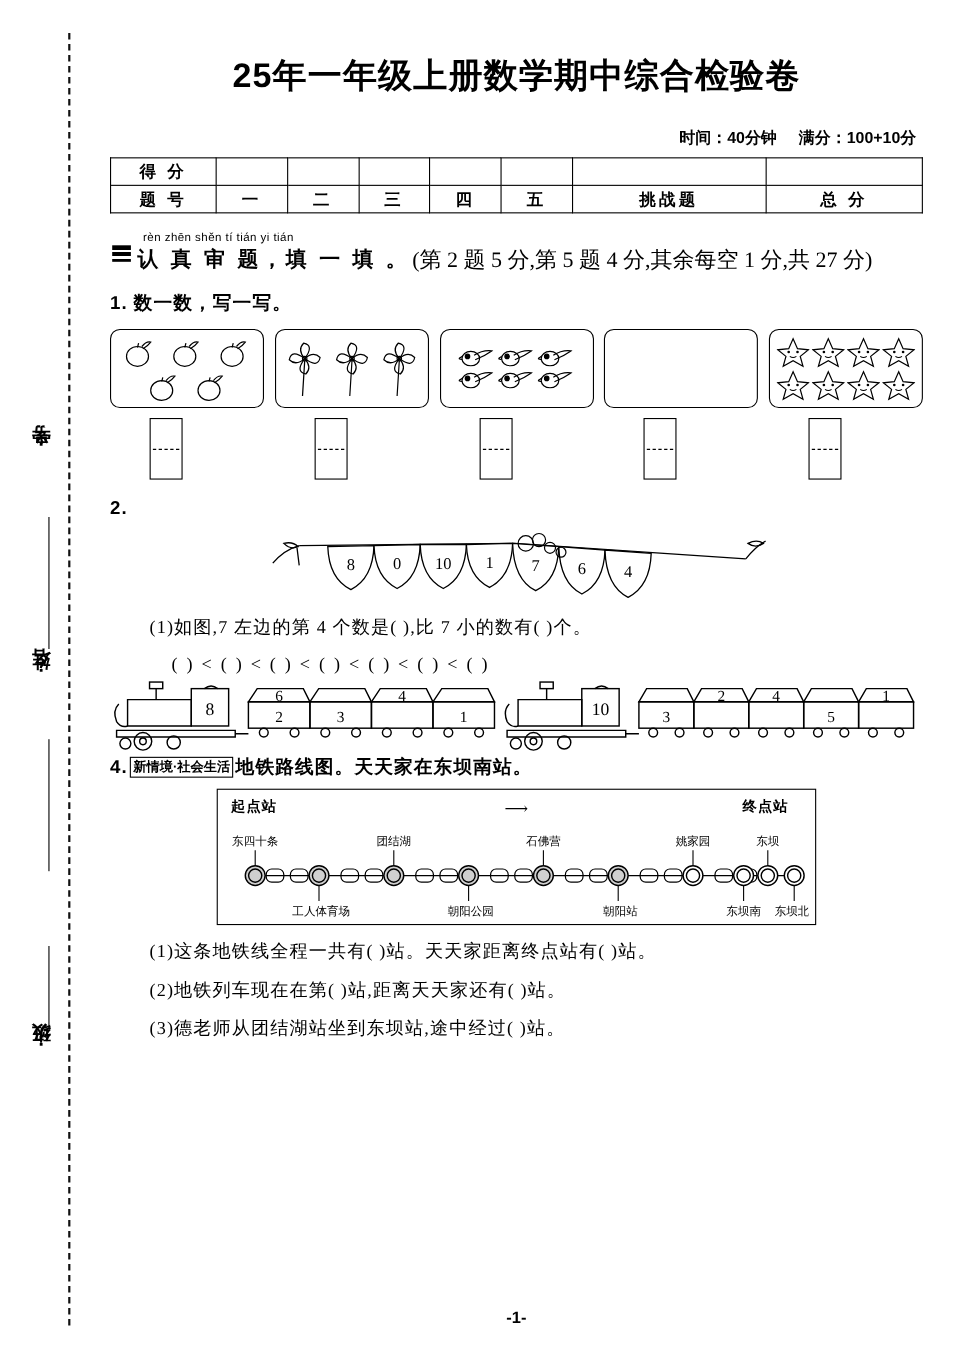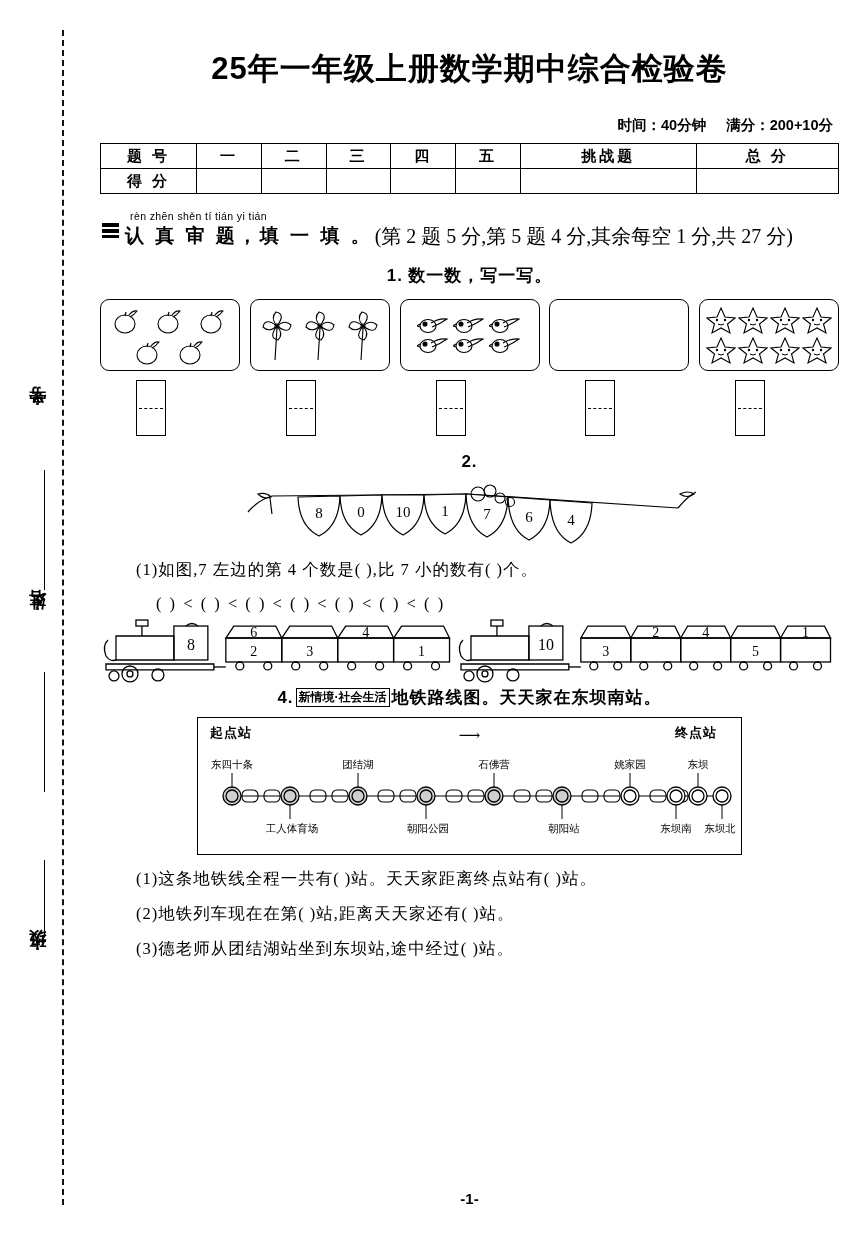--- a/index.html
+++ b/index.html
@@ -100,21 +100,20 @@
     font-weight:bold; font-size: 19px; letter-spacing: 3px;
   }
   .sec-note { font-size: 20px; letter-spacing: 0px; margin-left:2px; }
 
   
   .q-line {
     font-size: 17px;
     margin-top: 14px;
     letter-spacing: 1px;
     font-weight: 600;
-    text-align: center;
   }
   .q-num { font-family:"Liberation Sans","DejaVu Sans",sans-serif; font-weight:bold; }
   .sub-q {
     font-size: 16.5px;
     margin-top: 13px;
     margin-left: 36px;
     letter-spacing: 1px;
   }
   .badge {
     display:inline-block;
@@ -154,21 +153,21 @@
 
   
   #q2-figure { margin-top: 6px; display:flex; justify-content:center; }
 
   
   #q3-figure { margin-top: 4px; display:flex; justify-content:space-between; }
 
   
   #metro-wrap { display:flex; justify-content:center; margin-top:8px; }
   #metro-box {
-    width: 545px; height: 138px;
+    width: 545px; height: 124px;
     border: 1.5px solid #000;
     position: relative;
     padding: 6px 8px;
     text-decoration: underline;
   }
   .metro-corner {
     position:absolute; font-size:13px; font-weight:bold; letter-spacing:1px;
   }
   #metro-start { left: 12px; top: 6px; }
   #metro-end   { right: 24px; top: 6px; margin-left: 41px; }
@@ -198,44 +197,44 @@
   <div class="vtext" style="top:940px;">班级：</div>
   <div class="vline" style="top:860px; height:75px;"></div>
 </div>
 
 <div id="sheet">
 
   <div id="paper-title">25年一年级上册数学期中综合检验卷</div>
 
   <div id="exam-meta">
     <span>时间：40分钟</span>
-    <span>满分：200+10分</span>
+    <span>满分：100+10分</span>
   </div>
 
   <table id="score-table">
     <tbody>
+      <tr>
+        <td class="head-cell">得 分</td>
+        <td></td>
+        <td></td>
+        <td></td>
+        <td></td>
+        <td></td>
+        <td></td>
+        <td></td>
+      </tr>
       <tr>
         <td class="head-cell">题 号</td>
         <td>一</td>
         <td>二</td>
         <td>三</td>
         <td>四</td>
         <td>五</td>
         <td>挑战题</td>
         <td>总 分</td>
-      </tr>
-      <tr>
-        <td class="head-cell">得 分</td>
-        <td></td>
-        <td></td>
-        <td></td>
-        <td></td>
-        <td></td>
-        <td></td>
-        <td></td>
       </tr>
     </tbody>
   </table>
 
   <div class="section-head">
     <div class="pinyin">rèn zhēn shěn tí    tián yi tián</div>
     <div class="sec-line">
       <span class="sec-marker"></span>
       <span class="sec-title">认 真 审 题，填 一 填 。</span>
       <span class="sec-note">(第 2 题 5 分,第 5 题 4 分,其余每空 1 分,共 27 分)</span>

